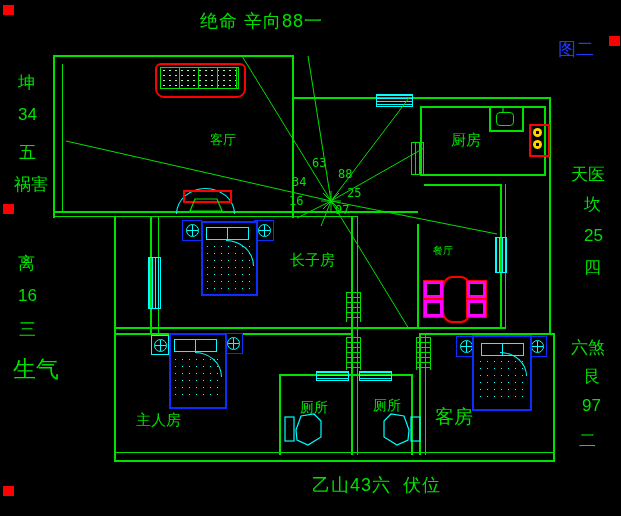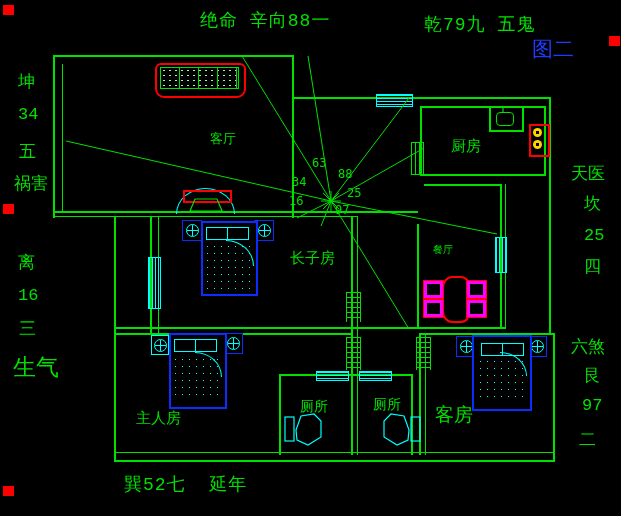--- a/index.html
+++ b/index.html
@@ -2,21 +2,21 @@
 <html style="--green: #00e100; --cyan: #00ffff; --blue: #0c2dff; --red: #ff0000; --magenta: #ff00ff; --yellow: #ffd400; --figure_blue: #1f3bff;"><head>
 <meta charset="utf-8">
 <style>
   :root{--green:#00e100;--cyan:#00ffff;--blue:#0c2dff;--red:#ff0000;--magenta:#ff00ff;--yellow:#ffd400;--figure_blue:#1f3bff;}
   html,body{margin:0;padding:0;background:#000;}
   #plan{position:relative;width:621px;height:516px;background:#000;overflow:hidden;
         font-family:"DejaVu Sans","Liberation Sans",sans-serif;}
   .w{position:absolute;background:var(--green);}
   .box{position:absolute;border:2px solid var(--green);background:#000;}
   .t{position:absolute;color:var(--green);white-space:pre;line-height:1.05;
-     font-family:Liberation Mono, monospace;}
+     font-family:Liberation Sans, sans-serif;}
   .num{position:absolute;color:var(--green);font:12px "DejaVu Sans Mono","Liberation Mono",monospace;}
   .winH{position:absolute;border:1px solid var(--cyan);background:repeating-linear-gradient(180deg,var(--cyan) 0 1px,transparent 1px 3px);}
   .winV{position:absolute;border:1px solid var(--cyan);background:repeating-linear-gradient(90deg,var(--cyan) 0 1px,transparent 1px 3px);}
   .hatchV{position:absolute;background:repeating-linear-gradient(90deg,var(--green) 0 1px,transparent 1px 4px);border-top:1px solid var(--green);border-bottom:1px solid var(--green);}
   .hatchH{position:absolute;background:repeating-linear-gradient(180deg,var(--green) 0 1px,transparent 1px 5px);border-left:1px solid var(--green);border-right:1px solid var(--green);}
   .red-marker{position:absolute;background:var(--red);}
   .nstand{position:absolute;border:1px solid var(--blue);display:flex;align-items:center;justify-content:center;background:#000;}
   .lamp{width:11px;height:11px;border:1px solid var(--cyan);border-radius:50%;
         background:linear-gradient(var(--cyan),var(--cyan)) 50% 0/1px 100% no-repeat,
                    linear-gradient(var(--cyan),var(--cyan)) 0 50%/100% 1px no-repeat;}
@@ -156,45 +156,44 @@
       <rect x="411" y="417" width="9" height="24"></rect>
       <polygon points="409,430 404,416 391,414 384,421 384,437 397,445 408,440"></polygon>
     </g>
     <g stroke="#00e100" fill="none" stroke-width="1.2">
       <path d="M190 211 L195 199 L217 199 L222 211 Z"></path>
       <path d="M503 107 v6"></path>
     </g>
   </svg>
 
   <div class="t" style="left:200px;top:12px;font-size:18px;letter-spacing:1px">绝命 辛向88一</div>
-  <div class="t" style="left:424px;top:16px;font-size:18px;letter-spacing:1px">乾79九 五鬼</div>
-  <div class="t" style="left:532px;top:40px;font-size:21px;color:var(--figure_blue)">图二</div>
+  <div class="t" style="left:558px;top:40px;font-size:18px;color:var(--figure_blue)">图二</div>
 
   <div class="t" style="left:18px;top:74px;font-size:17px">坤</div>
   <div class="t" style="left:18px;top:106px;font-size:17px">34</div>
   <div class="t" style="left:19px;top:144px;font-size:17px">五</div>
   <div class="t" style="left:14px;top:176px;font-size:17px">祸害</div>
   <div class="t" style="left:18px;top:255px;font-size:17px">离</div>
   <div class="t" style="left:18px;top:287px;font-size:17px">16</div>
   <div class="t" style="left:19px;top:321px;font-size:17px">三</div>
   <div class="t" style="left:13px;top:357px;font-size:23px">生气</div>
 
   <div class="t" style="left:571px;top:166px;font-size:17px">天医</div>
   <div class="t" style="left:584px;top:196px;font-size:17px">坎</div>
   <div class="t" style="left:584px;top:227px;font-size:17px">25</div>
   <div class="t" style="left:584px;top:259px;font-size:17px">四</div>
   <div class="t" style="left:571px;top:339px;font-size:17px">六煞</div>
   <div class="t" style="left:584px;top:368px;font-size:17px">艮</div>
   <div class="t" style="left:582px;top:397px;font-size:17px">97</div>
   <div class="t" style="left:579px;top:432px;font-size:17px">二</div>
 
-  <div class="t" style="left:124px;top:476px;font-size:18px;letter-spacing:1px">巽52七  延年</div>
+  <div class="t" style="left:312px;top:476px;font-size:18px;letter-spacing:1px">乙山43六  伏位</div>
 
   <div class="t" style="left:210px;top:133px;font-size:13px">客厅</div>
-  <div class="t" style="left:451px;top:140px;font-size:15px">厨房</div>
+  <div class="t" style="left:451px;top:132px;font-size:15px">厨房</div>
   <div class="t" style="left:433px;top:246px;font-size:10px">餐厅</div>
   <div class="t" style="left:290px;top:252px;font-size:15px">长子房</div>
   <div class="t" style="left:136px;top:412px;font-size:15px">主人房</div>
   <div class="t" style="left:300px;top:400px;font-size:14px">厕所</div>
   <div class="t" style="left:373px;top:398px;font-size:14px">厕所</div>
   <div class="t" style="left:435px;top:407px;font-size:19px">客房</div>
 
   <div class="num" style="left:312px;top:156px">63</div>
   <div class="num" style="left:338px;top:167px">88</div>
   <div class="num" style="left:292px;top:175px">34</div>

